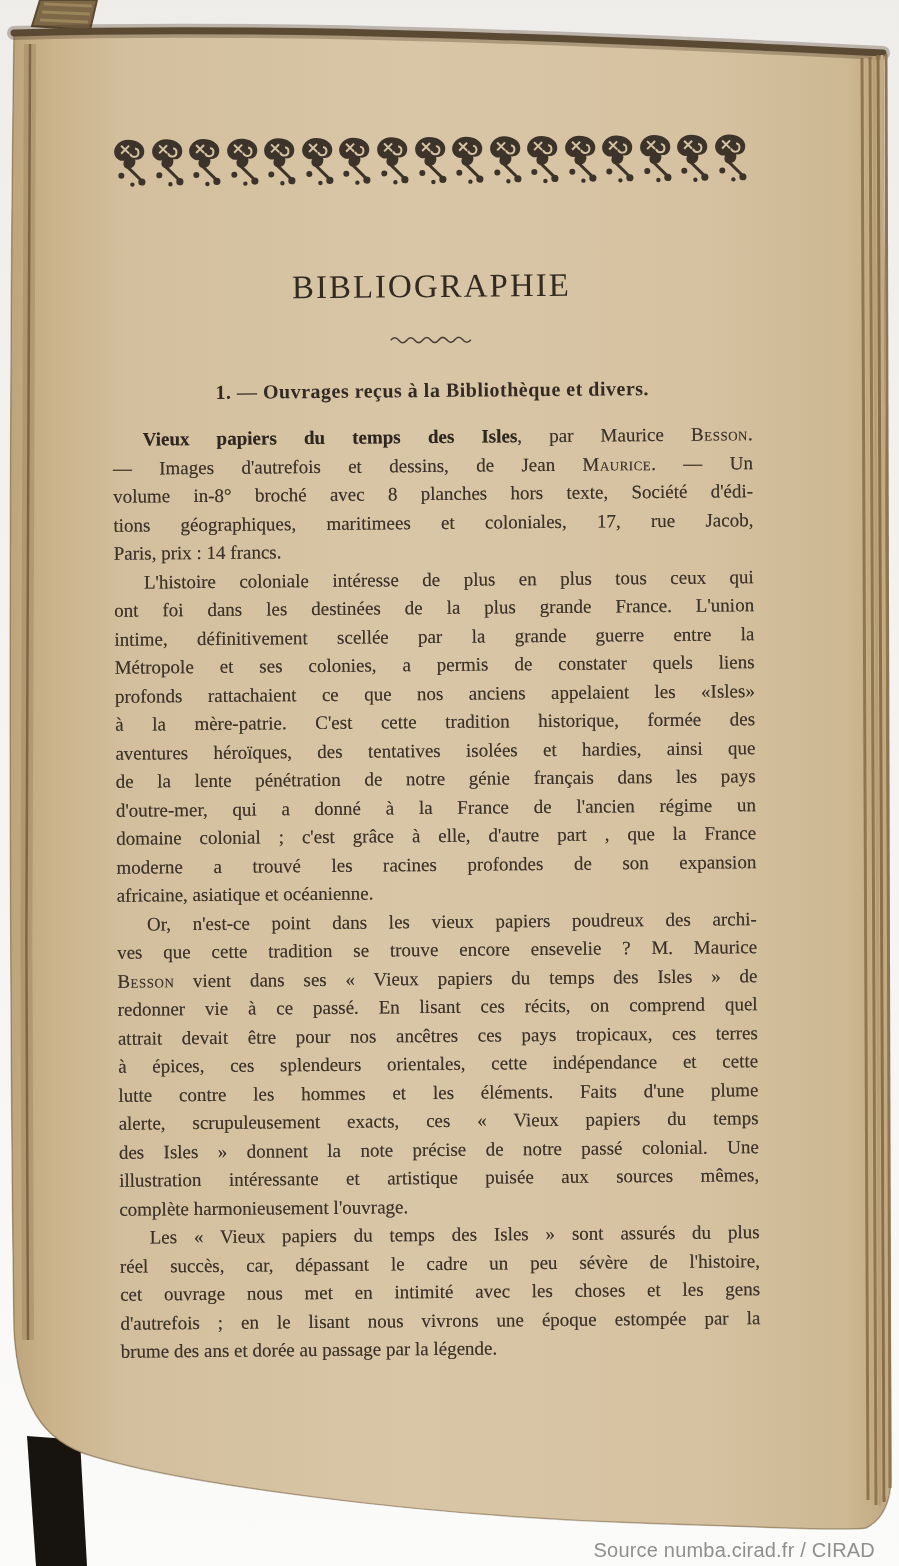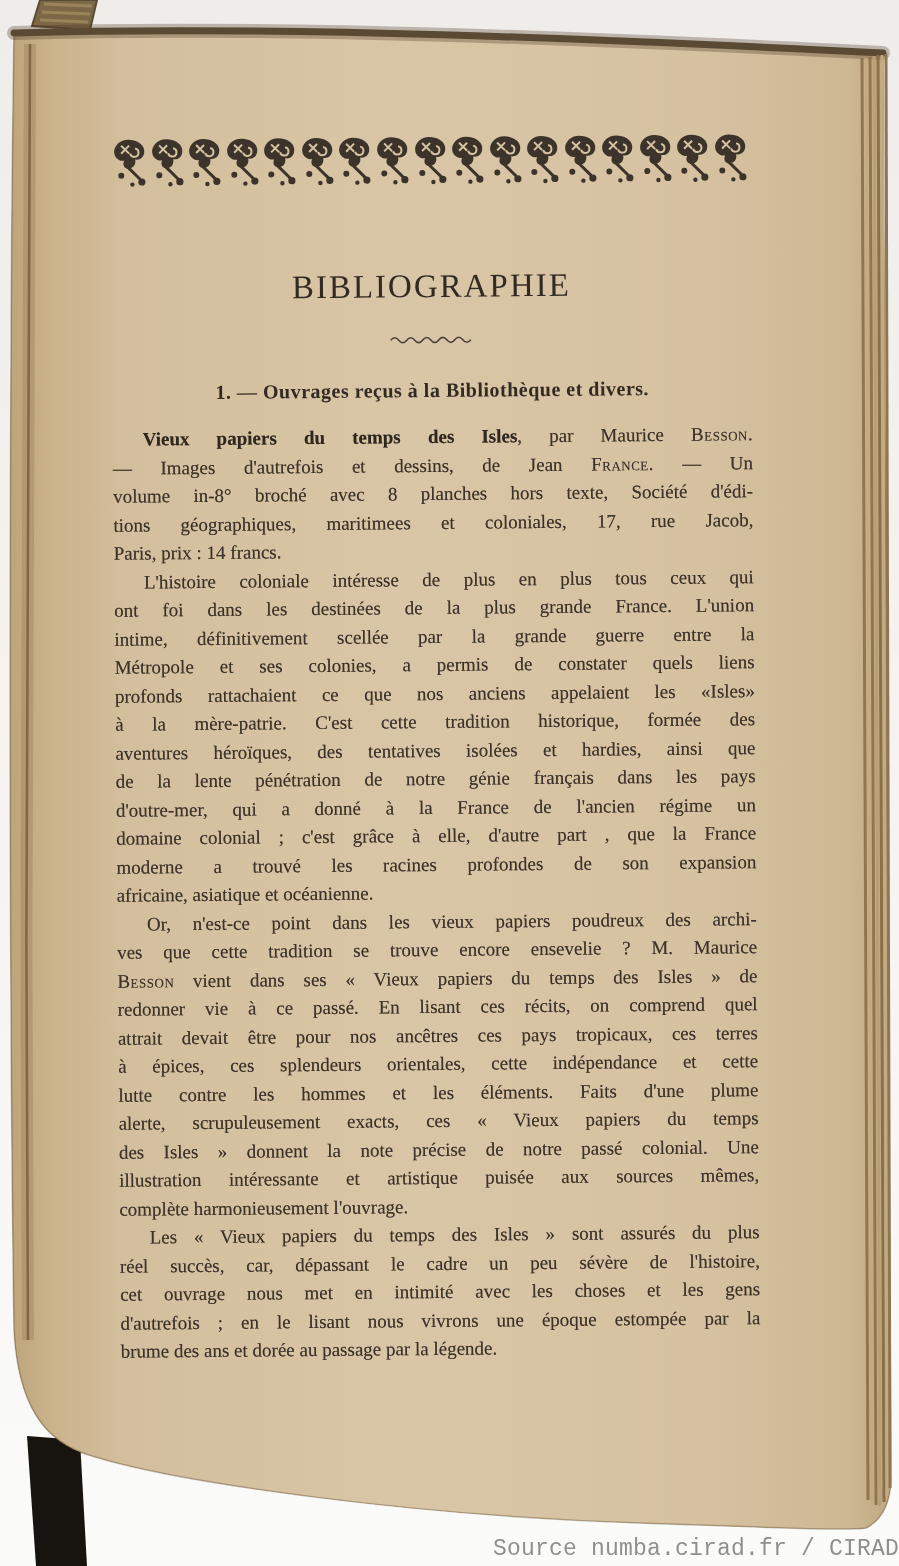--- a/index.html
+++ b/index.html
@@ -37,23 +37,23 @@
     text-align:justify;text-align-last:justify;
     white-space:normal;
     text-shadow:0 0 0.5px rgba(59,50,42,.55);
   }
   .line.lastline{text-align-last:left;}
   .line.firstline{text-indent:30px;}
   .sc{font-variant:small-caps;letter-spacing:0.5px;}
   b{color:#2e2720;}
   
   .source{
-    position:absolute;right:0;bottom:4px;
-    font-family:Liberation Mono, monospace;
-    font-size:23px;color:#8f8f8f;letter-spacing:0.2px;
+    position:absolute;right:24px;bottom:4px;
+    font-family:Liberation Sans, sans-serif;
+    font-size:20px;color:#8f8f8f;letter-spacing:0.2px;
   }
 </style>
 </head>
 <body>
 
 <div class="scan">
 
   <svg class="page-art" width="899" height="1566" viewBox="0 0 899 1566">
     <defs>
       <linearGradient id="paperG" x1="0" y1="0" x2="1" y2="0">
@@ -288,21 +288,21 @@
     <h1 class="title">BIBLIOGRAPHIE</h1>
     <div class="squiggle">
       <svg width="88" height="11" viewBox="0 0 88 11">
         <path d="M3 6 Q7 1 11 6 T19 6 T27 6 T35 6 T43 6 T51 6 T59 6 T67 6 T75 6 T83 6" fill="none" stroke="#4a4038" stroke-width="1.6"></path>
       </svg>
     </div>
     <h2 class="heading">1. — Ouvrages reçus à la Bibliothèque et divers.</h2>
     <div class="body">
         <div class="para">
           <div class="line firstline"><b>Vieux papiers du temps des Isles</b>, par Maurice <span class="sc">Besson</span>.</div>
-          <div class="line">— Images d'autrefois et dessins, de Jean <span class="sc">France</span>. — Un</div>
+          <div class="line">— Images d'autrefois et dessins, de Jean <span class="sc">Maurice</span>. — Un</div>
           <div class="line">volume in-8° broché avec 8 planches hors texte, Société d'édi-</div>
           <div class="line">tions géographiques, maritimees et coloniales, 17, rue Jacob,</div>
           <div class="line lastline">Paris, prix : 14 francs.</div>
         </div>
         <div class="para">
           <div class="line firstline">L'histoire coloniale intéresse de plus en plus tous ceux qui</div>
           <div class="line">ont foi dans les destinées de la plus grande France. L'union</div>
           <div class="line">intime, définitivement scellée par la grande guerre entre la</div>
           <div class="line">Métropole et ses colonies, a permis de constater quels liens</div>
           <div class="line">profonds rattachaient ce que nos anciens appelaient les «Isles»</div>

